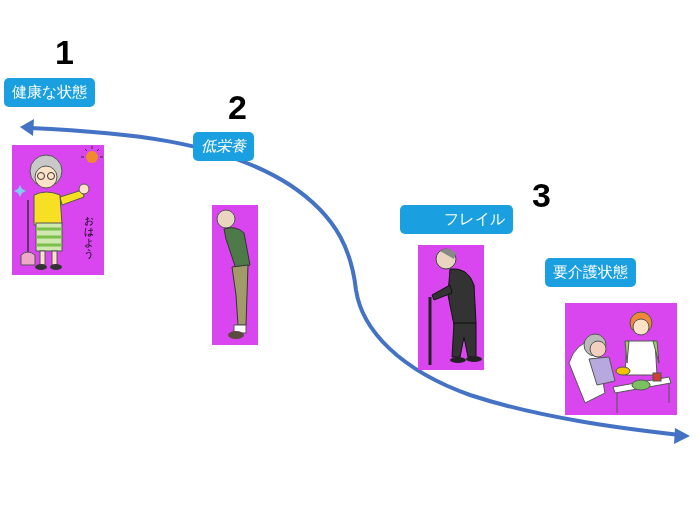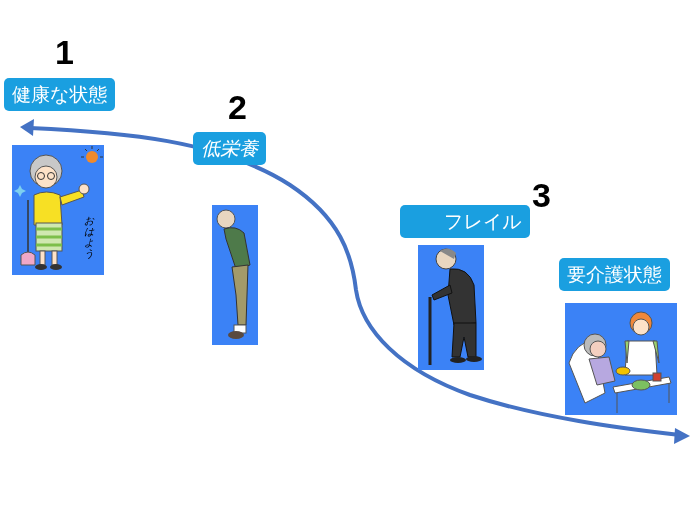--- a/index.html
+++ b/index.html
@@ -1,19 +1,19 @@
 <!DOCTYPE html>
 <html><head>
 <meta charset="utf-8">
 <style>
   html, body { margin:0; padding:0; background:#ffffff; }
   body { width:700px; height:525px; position:relative; overflow:hidden; font-family:"DejaVu Sans", sans-serif; }
   .num { position:absolute; font-family:"Liberation Sans", sans-serif; font-weight:bold; font-size:34px; color:#000; line-height:1; }
-  .label { position:absolute; background:#1a9fe0; color:#fff; border-radius:5px; font-size:19px; line-height:1; padding:7px 8px; white-space:nowrap; font-family:"DejaVu Sans", sans-serif; }
-  .illus { position:absolute; background:#3b82f6;font-style:italic; }
+  .label { position:absolute; background:#1a9fe0; color:#fff; border-radius:5px; font-size:15px; line-height:1; padding:7px 8px; white-space:nowrap; font-family:"DejaVu Sans", sans-serif; }
+  .illus { position:absolute; background:#d946ef; }
   svg { position:absolute; left:0; top:0; }
 </style>
 </head>
 <body>
 
 <svg width="700" height="525">
   <path d="M 30 128 C 120 132, 220 140, 290 185 C 340 218, 352 255, 356 290 C 362 330, 400 370, 470 395 C 540 418, 620 428, 680 435" fill="none" stroke="#4472c4" stroke-width="4"></path>
   <polygon points="20,127 34,119 33,136" fill="#4472c4"></polygon>
   <polygon points="690,436 675,428 674,444" fill="#4472c4"></polygon>
 </svg>
@@ -74,21 +74,21 @@
     <path d="M22 6 Q30 0 38 8 L36 14 Z" fill="#888"></path>
     <path d="M32 24 Q50 22 56 40 L58 78 L36 80 L30 50 Z" fill="#333" stroke="#111"></path>
     <path d="M32 40 L14 50 L16 55 L34 48 Z" fill="#333" stroke="#111"></path>
     <line x1="12" y1="52" x2="12" y2="120" stroke="#222" stroke-width="3"></line>
     <path d="M36 78 L58 78 L58 112 L50 112 L46 92 L42 112 L34 112 Z" fill="#333" stroke="#111"></path>
     <ellipse cx="40" cy="115" rx="8" ry="3" fill="#222"></ellipse>
       <ellipse cx="56" cy="114" rx="8" ry="3" fill="#222"></ellipse>
   </svg>
 </div>
 
-<div class="label" style="left:559px;top:258px;">要介護状態</div>
+<div class="label" style="left:545px;top:258px;">要介護状態</div>
 <div class="illus" style="left:565px;top:303px;width:112px;height:112px;">
   <svg width="112" height="112" viewBox="0 0 112 112">
     <path d="M4 60 Q10 40 30 36 L40 90 L20 100 Z" fill="#fff" stroke="#555"></path>
     <circle cx="30" cy="42" r="11" fill="#bbb" stroke="#555"></circle>
     <circle cx="33" cy="46" r="8" fill="#f3cfc0" stroke="#555"></circle>
     <path d="M24 56 L44 54 L50 78 L32 82 Z" fill="#b7a8e0" stroke="#555"></path>
     <circle cx="76" cy="20" r="11" fill="#f0883a" stroke="#555"></circle>
     <circle cx="76" cy="24" r="8" fill="#fde2c8" stroke="#555"></circle>
     <path d="M62 38 L90 38 L92 72 L60 72 Z" fill="#fff" stroke="#555"></path>
     <path d="M60 38 L64 38 L62 60 Z M88 38 L92 38 L94 60 Z" fill="#9ad070" stroke="#555"></path>

